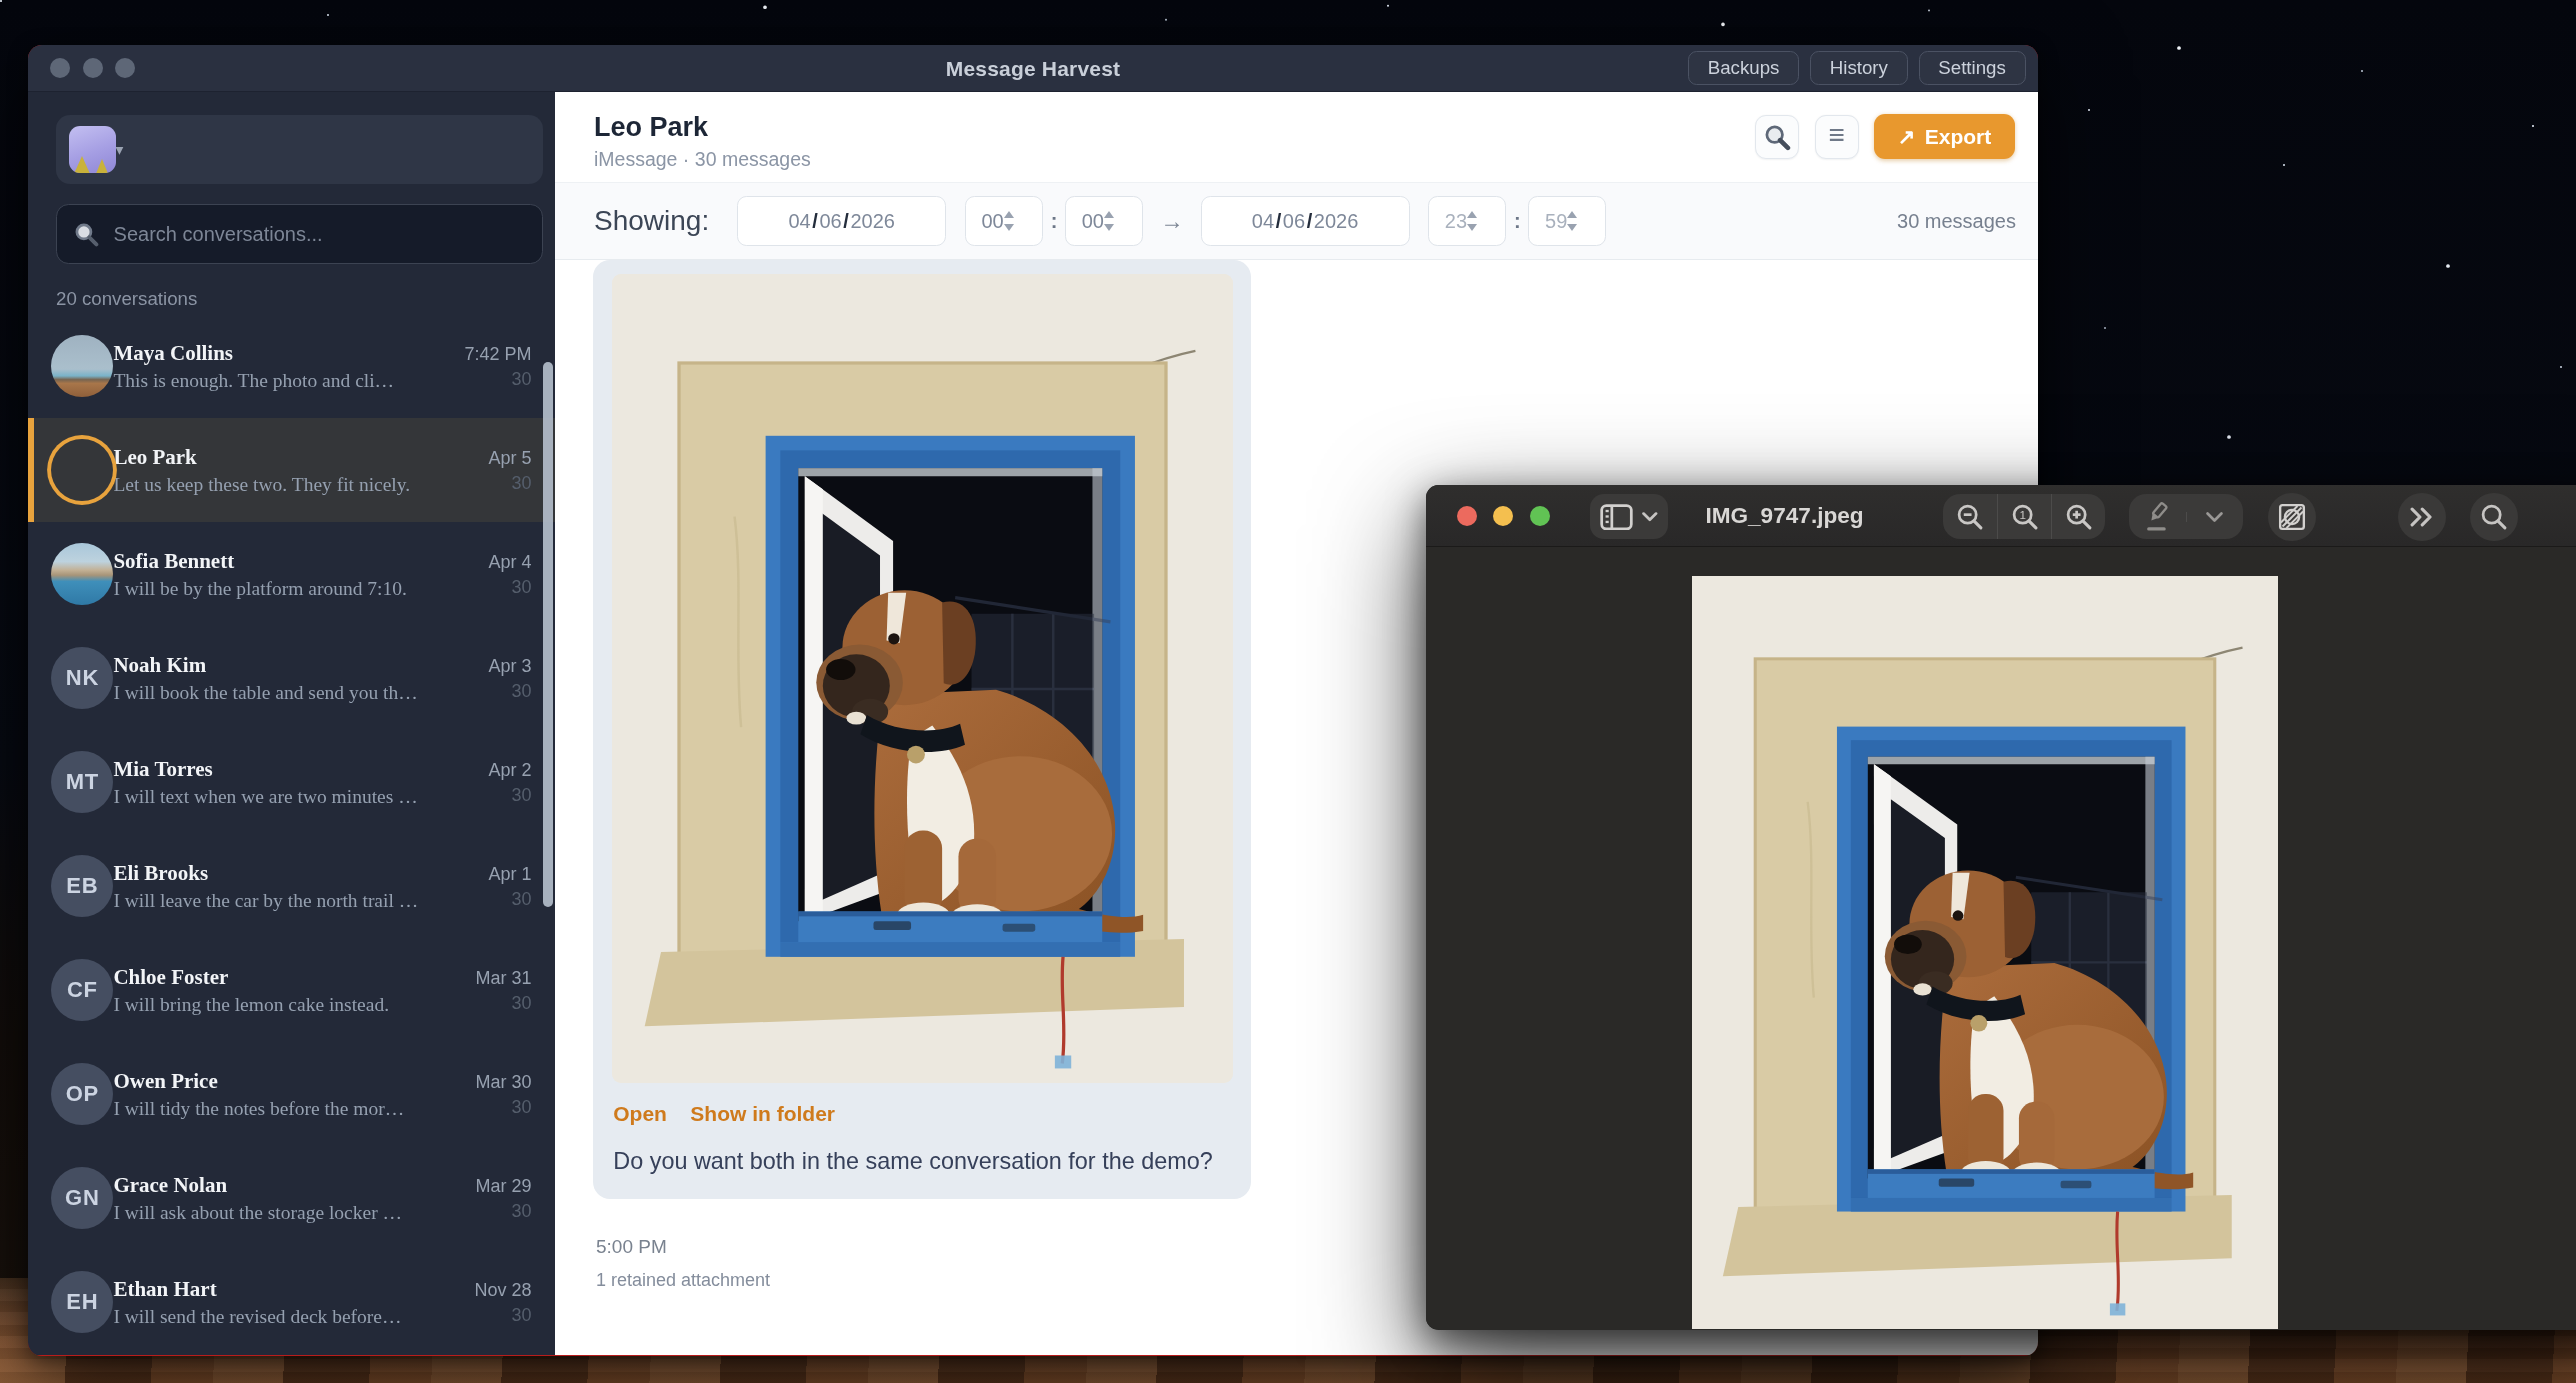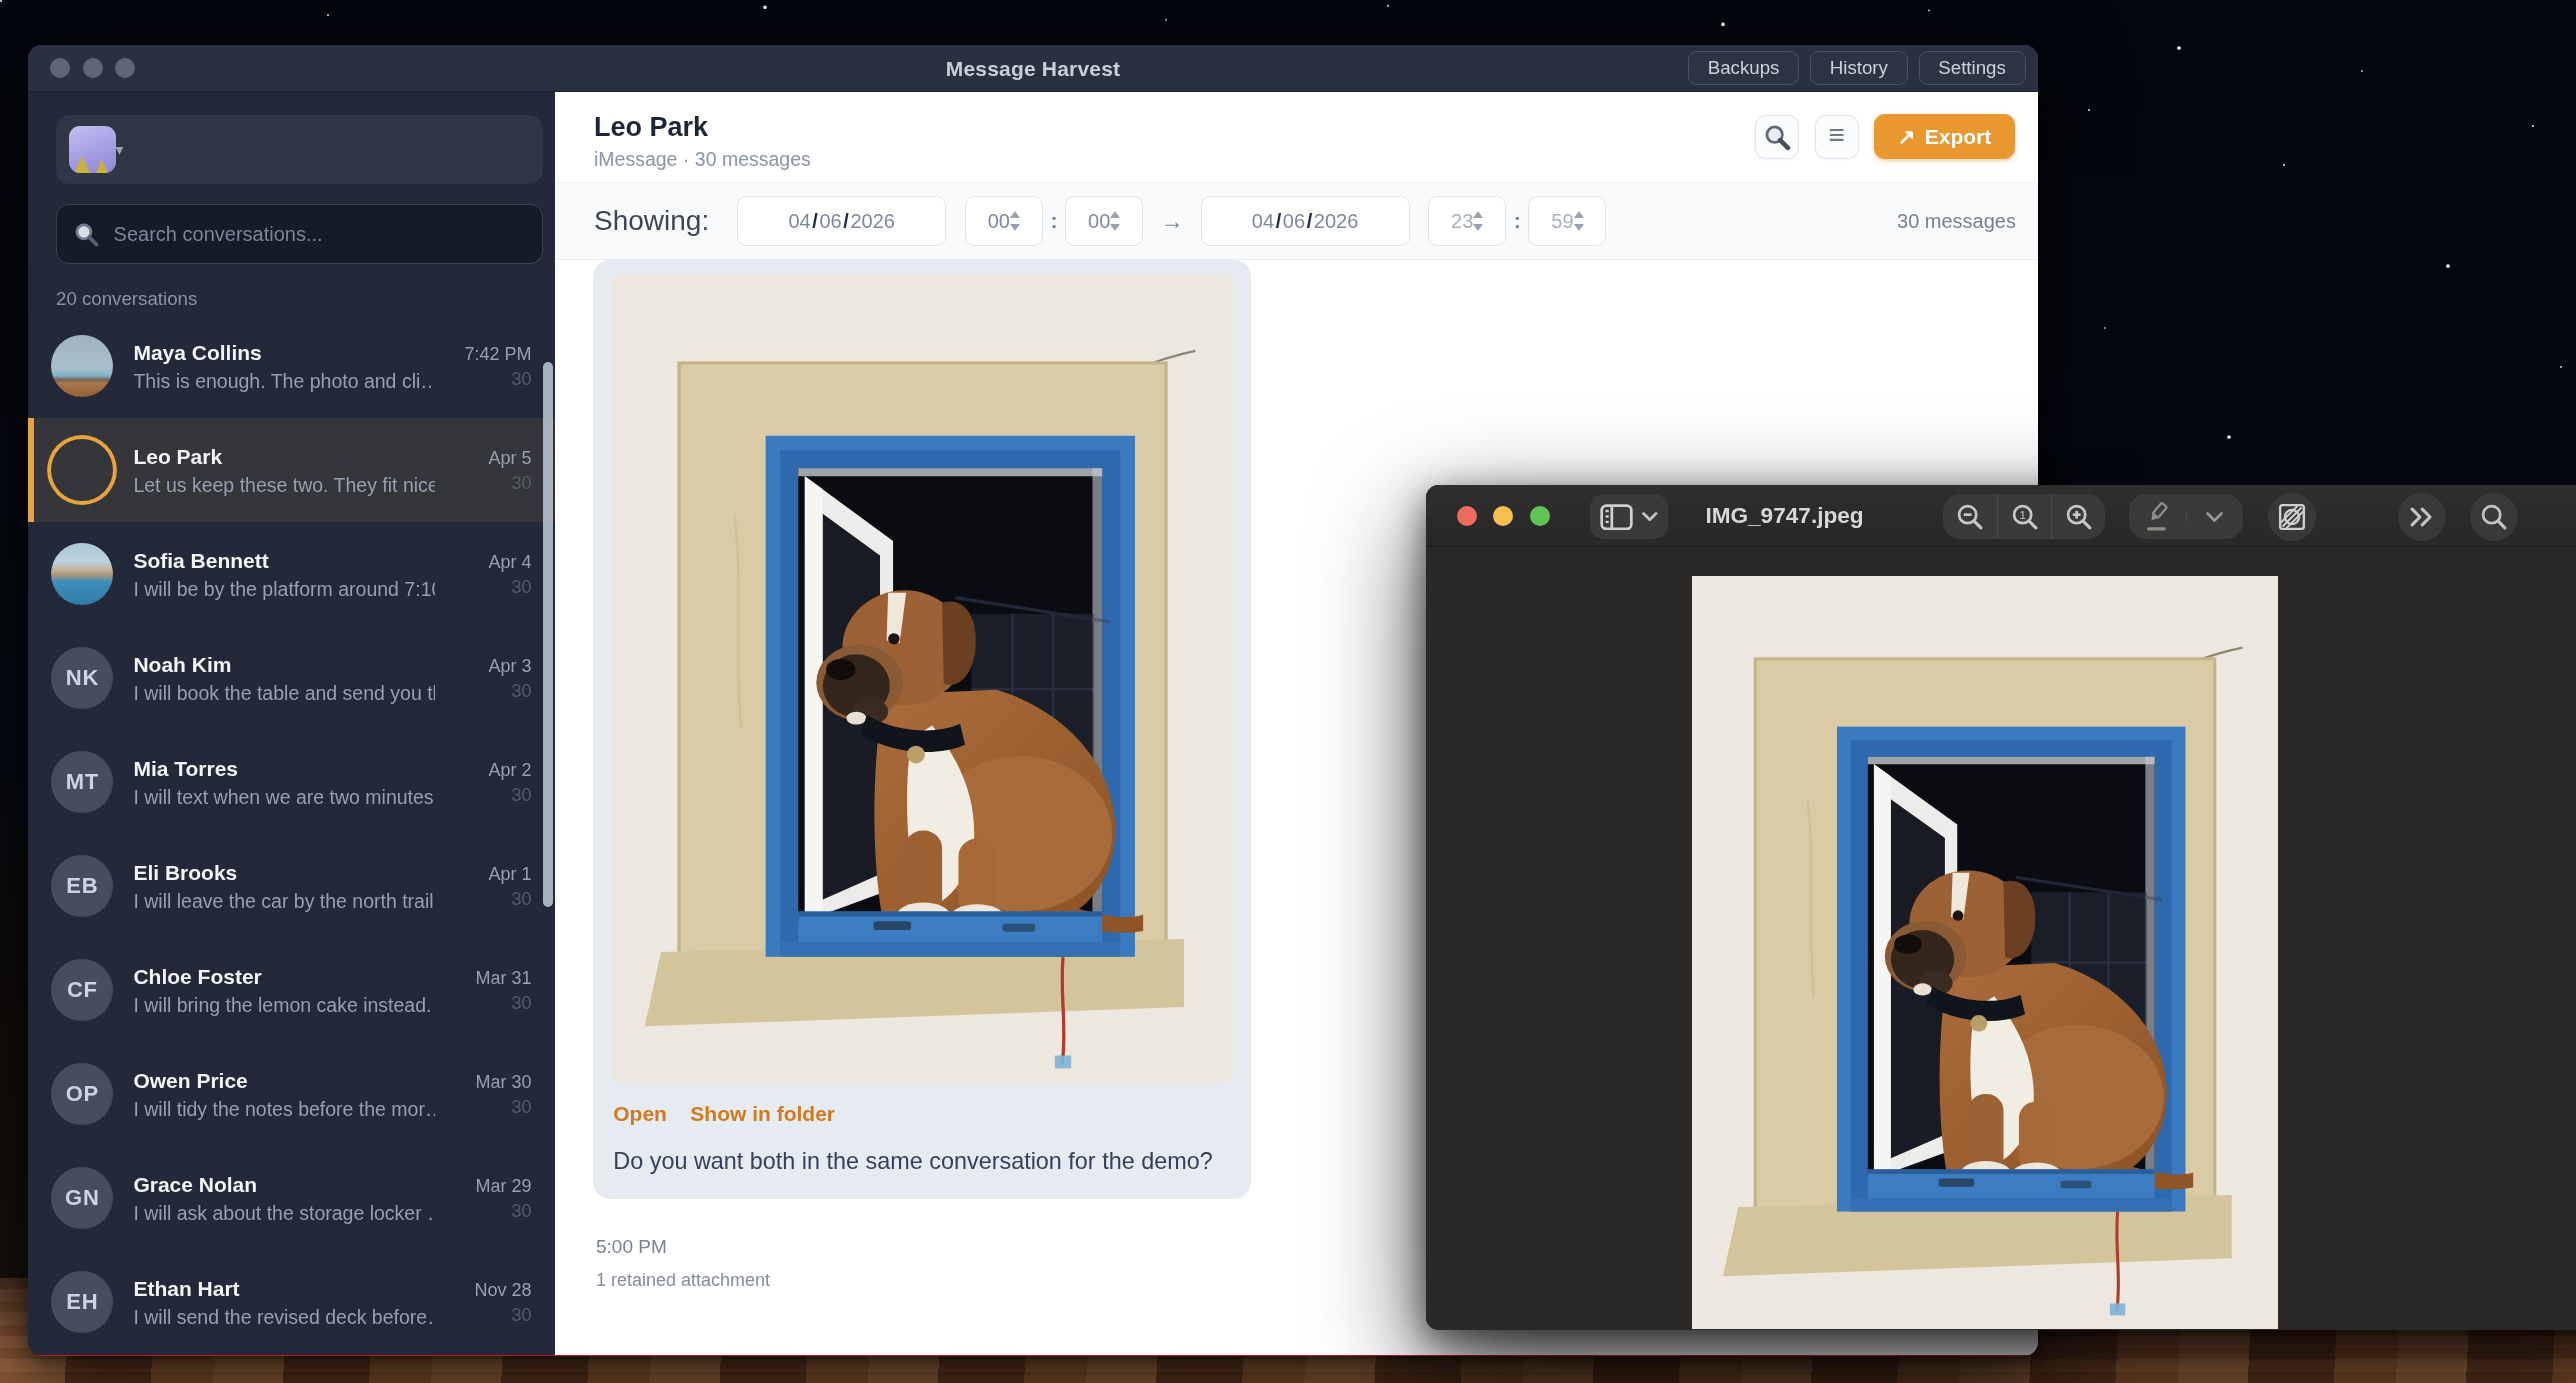--- a/index.html
+++ b/index.html
@@ -66,21 +66,21 @@
   .conv{height:104px;display:flex;align-items:center;padding:0 23.4px 0 23.4px;position:relative;}
   .conv.sel{background:#343639;}
   .conv.sel::before{content:"";position:absolute;left:0;top:0;bottom:0;width:5.5px;background:#e8a33d;}
   .av{width:62px;height:62px;border-radius:50%;flex:none;position:relative;overflow:hidden;}
   .conv.sel .av{box-shadow:0 0 0 3.9px #e8a33d;}
   .av-beach{background:linear-gradient(180deg,#9fb2c1 0%,#aabfcc 55%,#79b3c9 66%,#b5906294 72%,#a8764a 78%,#8f5f3a 100%);}
   .av-sea{background:linear-gradient(180deg,#8db9da 0%,#5d9ccб 35%,#3e85ba 48%,#2f6ea6 60%,#2a659c 100%);}
   .av-coast{background:linear-gradient(180deg,#a9c7da 0%,#bdd2de 30%,#c2b094 44%,#a79478 52%,#3f8fba 62%,#2f79a6 100%);}
   .av-init{background:#454e61;display:flex;align-items:center;justify-content:center;}
   .av-init span{color:#ccd4e2;font-size:22px;font-weight:700;letter-spacing:0.8px;}
-  .cmain{margin-left:20px;flex:1;min-width:0;}
+  .cmain{flex:1;min-width:0;font-family:Liberation Serif, serif;}
   .cname{color:#f2f4f7;font-size:21px;font-weight:700;line-height:26px;white-space:nowrap;}
   .cprev{color:#95a0b0;font-size:19.5px;line-height:24px;margin-top:3.1px;white-space:nowrap;overflow:hidden;}
   .cside{margin-left:11px;flex:none;text-align:right;width:86px;}
   .cdate{color:#97a1b0;font-size:18px;line-height:22px;white-space:nowrap;}
   .ccount{color:#555e6c;font-size:18px;line-height:22px;margin-top:3.1px;}
   .sb-thumb{position:absolute;right:2.3px;top:270px;width:10px;height:545px;border-radius:5.5px;background:#b3bdca;opacity:.92;}
 
   
   .main{position:relative;flex:1;background:#ffffff;min-width:0;}
   .chead{position:relative;height:90px;background:#ffffff;}
@@ -93,21 +93,21 @@
   .exportbtn{height:45px;padding:0 23.4px;border-radius:11px;background:#e8982e;display:flex;align-items:center;gap:9.4px;
     color:#ffffff;font-size:21px;font-weight:700;box-shadow:0 1.6px 4.7px rgba(190,120,20,.35);}
   .filterbar{position:relative;height:78px;background:#f9fafc;border-top:0.8px solid #eef1f4;border-bottom:0.8px solid #e7ebef;
     display:flex;align-items:center;padding-left:39px;}
   .flabel{color:#3c4656;font-size:28px;margin-right:28px;}
   .finput{height:50px;background:#ffffff;border:1.6px solid #dfe4ea;border-radius:9.4px;
     display:flex;align-items:center;justify-content:center;padding:0 15.6px;}
   .fdate{width:209px;font-size:20px;}
   .fdate .dnum{color:#7e8899;}
   .fdate .dsep{color:#242d3c;font-weight:700;margin:0 1.6px;}
-  .ftime{width:78px;font-size:20px;color:#7e8899;justify-content:center;}
+  .ftime{width:78px;font-size:20px;color:#7e8899;justify-content:flex-start;}
   .ftime.dim{color:#a9b1bd;}
   .step{display:flex;flex-direction:column;gap:5.5px;}
   .step i{display:block;width:0;height:0;border-left:5.5px solid transparent;border-right:5.5px solid transparent;}
   .step .up{border-bottom:7px solid #99a2b0;}
   .step .dn{border-top:7px solid #99a2b0;}
   .fcolon{color:#6c7687;font-size:20px;margin:0 7.8px;font-weight:700;}
   .farrow{color:#7b8493;font-size:23.4px;margin:0 17px;}
   .fgap{width:18.7px;}
   .fcount{position:absolute;right:22px;color:#77808f;font-size:20px;}
 

